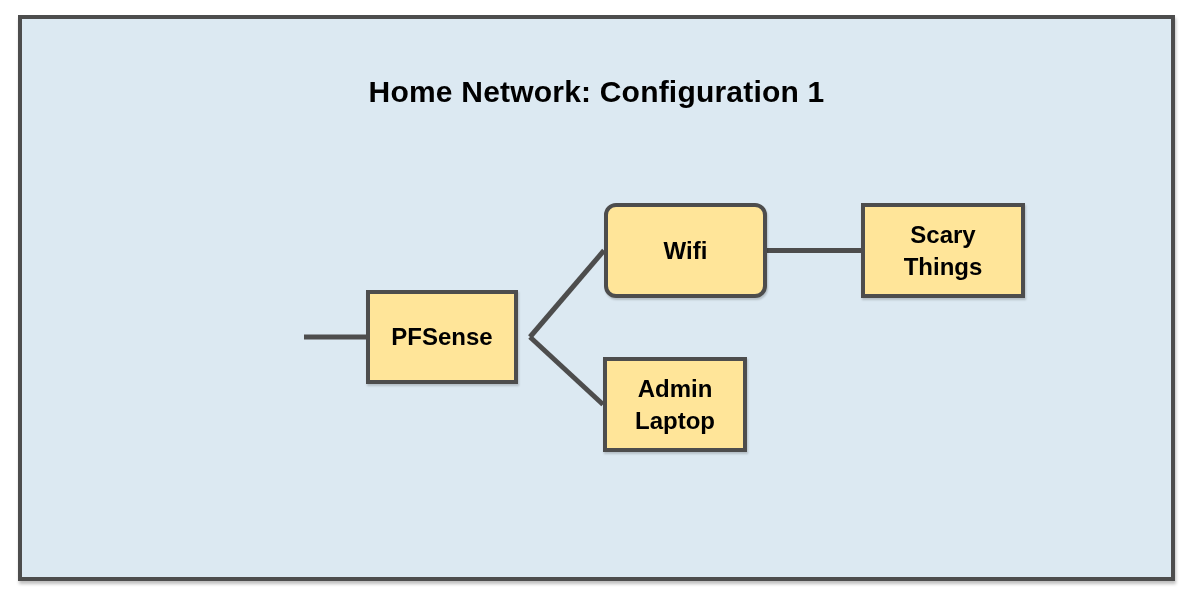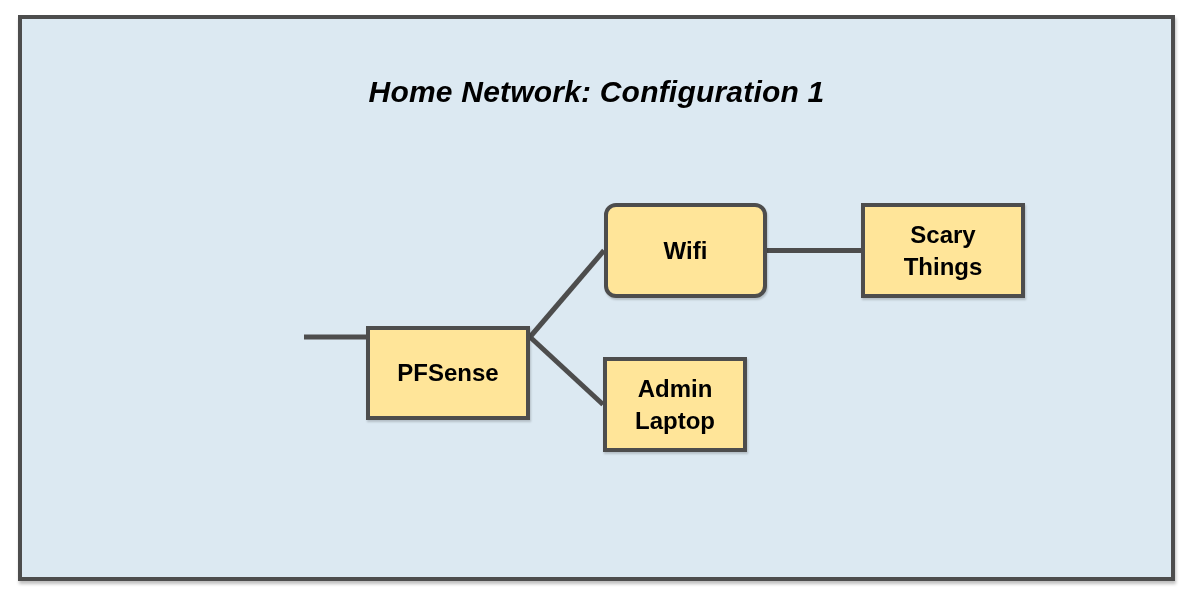--- a/index.html
+++ b/index.html
@@ -28,21 +28,20 @@
   .diagram-title {
     position: absolute;
     left: 0;
     right: 0;
     top: 56px;
     text-align: center;
     font-size: 30px;
     font-weight: bold;
     color: #000000;
     letter-spacing: 0.2px;
-    font-style: italic;
   }
   .edges-svg {
     position: absolute;
     left: 0;
     top: 0;
     width: 1149px;
     height: 558px;
     pointer-events: none;
   }
   .node {
@@ -59,21 +58,21 @@
   }
   .node-label {
     font-size: 24px;
     font-weight: bold;
     line-height: 1.3;
     color: #000000;
     padding: 0 14px;
   }
   
   #node-cable-modem  { left: 118px; top: 271px; width: 164px; height: 94px; }
-  #node-pfsense      { left: 344px; top: 271px; width: 164px; height: 94px; margin-top: 36px; }
+  #node-pfsense      { left: 344px; top: 271px; width: 152px; height: 94px; }
   #node-wifi         { left: 582px; top: 184px; width: 163px; height: 95px; border-radius: 12px; }
   #node-admin-laptop { left: 581px; top: 338px; width: 144px; height: 95px; }
   #node-scary-things { left: 839px; top: 184px; width: 164px; height: 95px; }
 </style>
 </head>
 <body>
 
 <div class="page">
   <div class="canvas">
 

